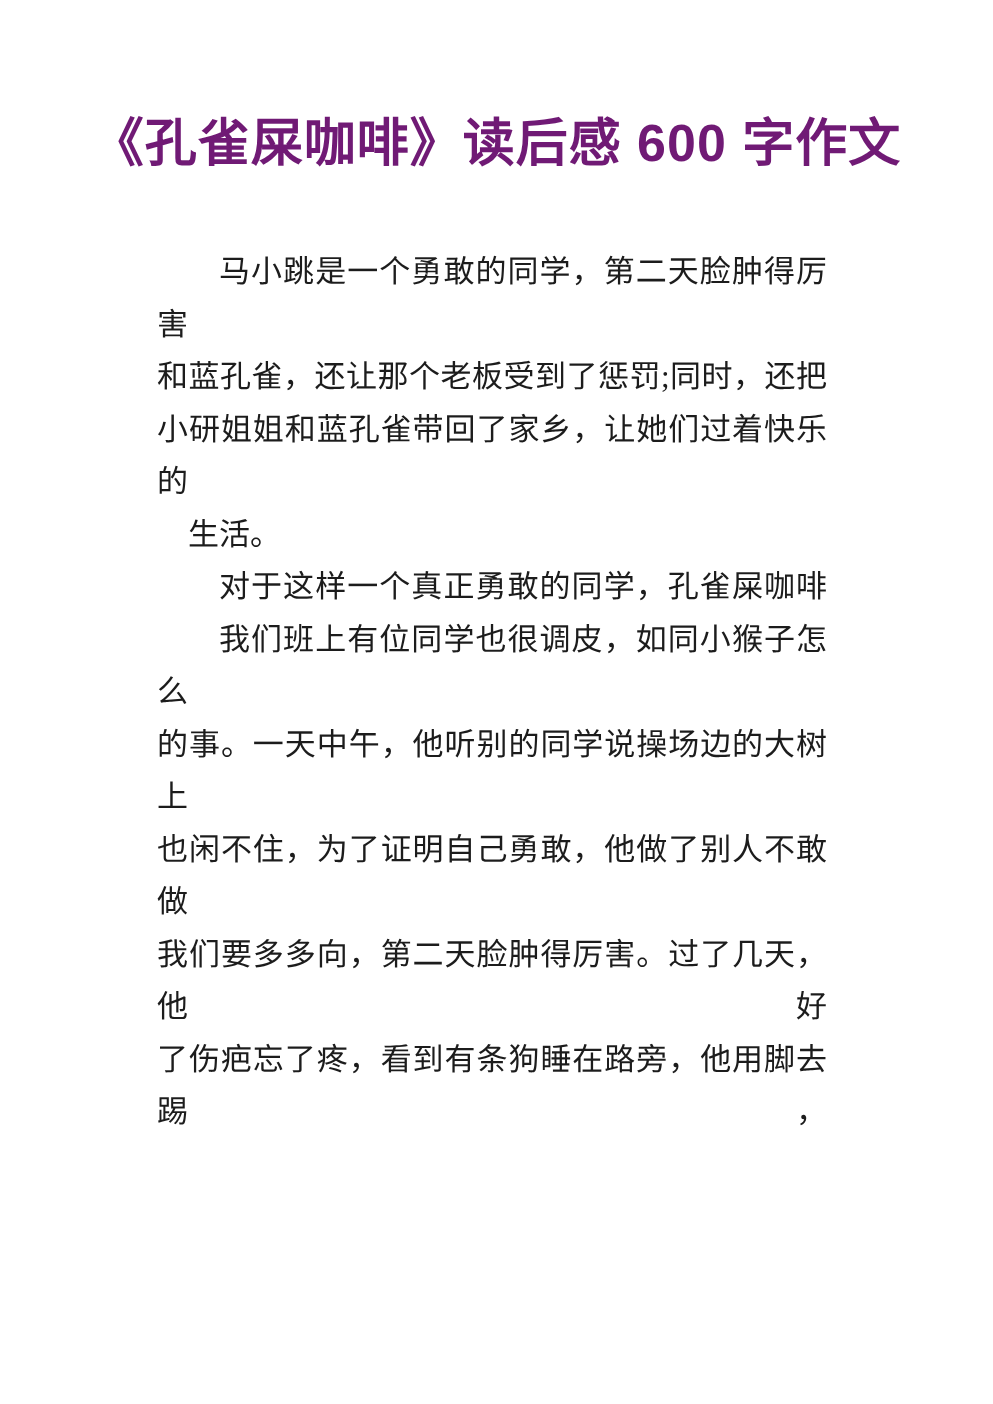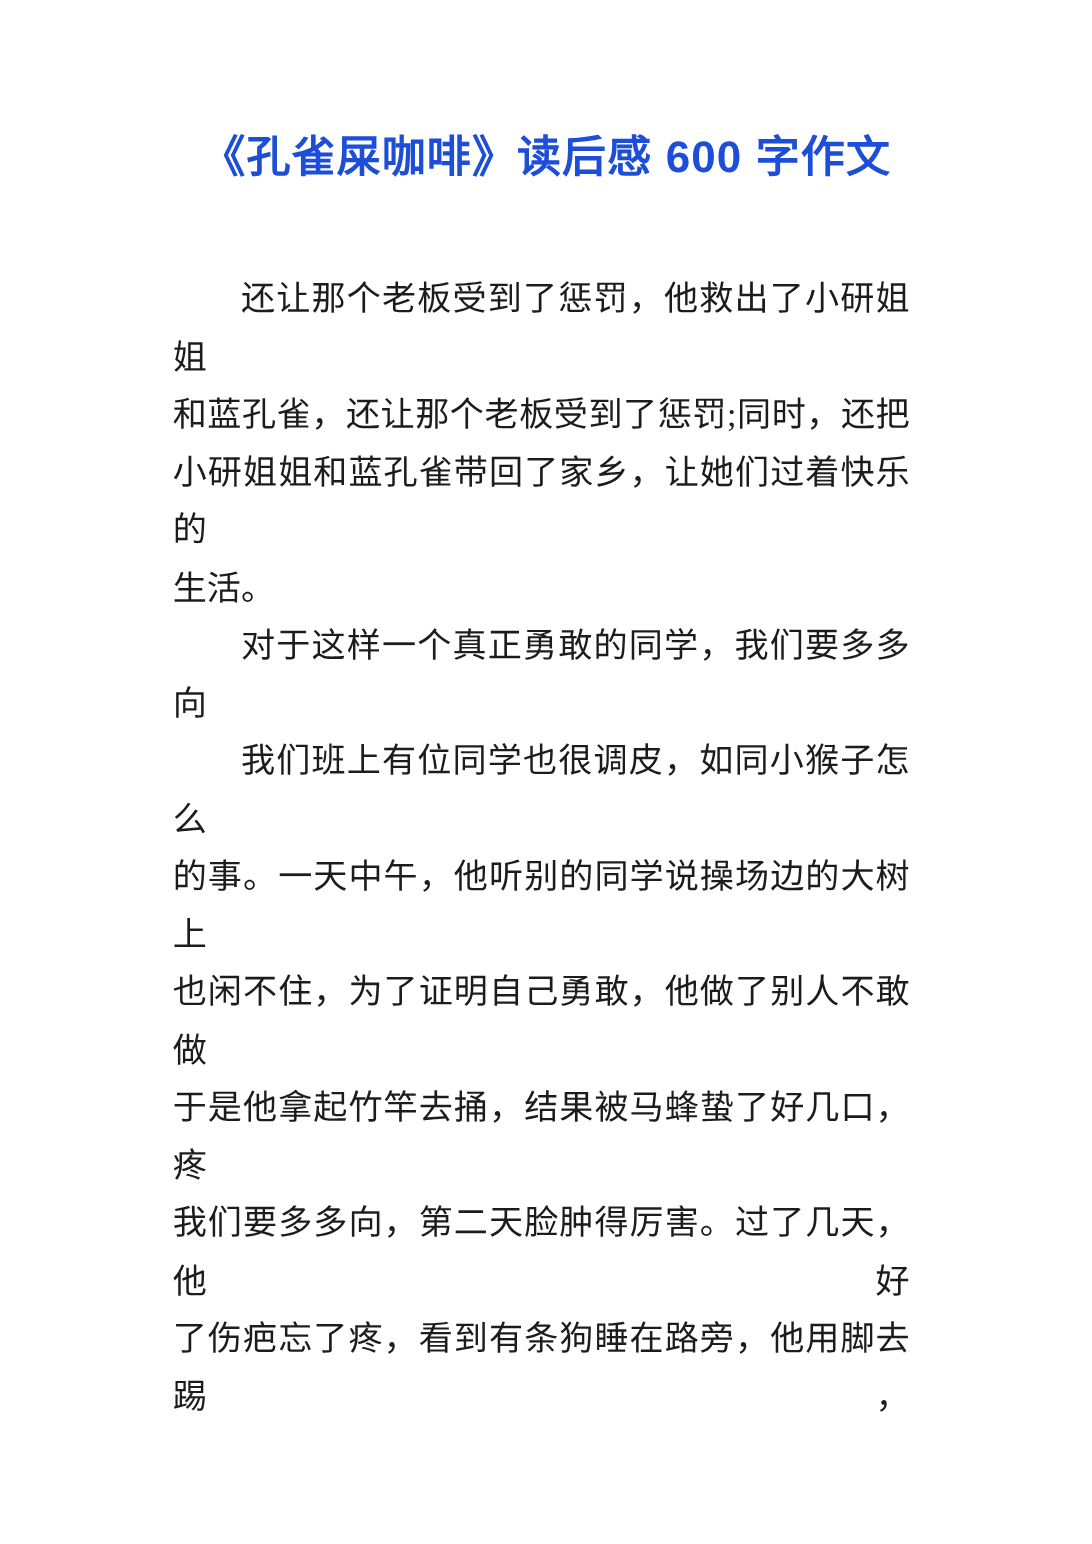--- a/index.html
+++ b/index.html
@@ -16,23 +16,23 @@
     color: #1c1c1c;
   }
   .doc-title {
     position: absolute;
     left: 0;
     right: 0;
     top: 118px;
     text-align: center;
     font-family: "Liberation Sans", sans-serif;
     font-weight: 700;
-    font-size: 40px;
+    font-size: 52px;
     line-height: 50px;
-    color: #1d4ed8;
+    color: #701a75;
     letter-spacing: 1px;
     white-space: nowrap;
   }
   .doc-body {
     position: absolute;
     left: 157px;
     top: 246px;
     width: 670px;
     font-family: "Liberation Serif", serif;
     font-size: 31px;
@@ -47,46 +47,46 @@
   
   .line.fill {
     white-space: normal;
     text-align: justify;
     text-align-last: justify;
   }
   .line.indent { text-indent: 2em; }
   .line.end {
     text-align: left;
     text-align-last: left;
+    margin-left: 31px;
   }
 </style>
 </head>
 <body>
 
 <div class="page">
 
   <div class="doc-title">《孔雀屎咖啡》读后感 600 字作文</div>
 
   <div class="doc-body">
 
     <div class="para">
-      <div class="line indent fill">还让那个老板受到了惩罚，他救出了小研姐姐</div>
+      <div class="line indent fill">马小跳是一个勇敢的同学，第二天脸肿得厉害</div>
       <div class="line fill">和蓝孔雀，还让那个老板受到了惩罚;同时，还把</div>
       <div class="line fill">小研姐姐和蓝孔雀带回了家乡，让她们过着快乐的</div>
       <div class="line end">生活。</div>
     </div>
 
     <div class="para">
-      <div class="line indent fill">对于这样一个真正勇敢的同学，我们要多多向</div>
+      <div class="line indent fill">对于这样一个真正勇敢的同学，孔雀屎咖啡</div>
     </div>
 
     <div class="para">
       <div class="line indent fill">我们班上有位同学也很调皮，如同小猴子怎么</div>
       <div class="line fill">的事。一天中午，他听别的同学说操场边的大树上</div>
       <div class="line fill">也闲不住，为了证明自己勇敢，他做了别人不敢做</div>
-      <div class="line fill">于是他拿起竹竿去捅，结果被马蜂蛰了好几口，疼</div>
       <div class="line fill">我们要多多向，第二天脸肿得厉害。过了几天，他好</div>
       <div class="line fill">了伤疤忘了疼，看到有条狗睡在路旁，他用脚去踢，</div>
 
     </div>
 
   </div>
 </div>
 
 </body></html>

